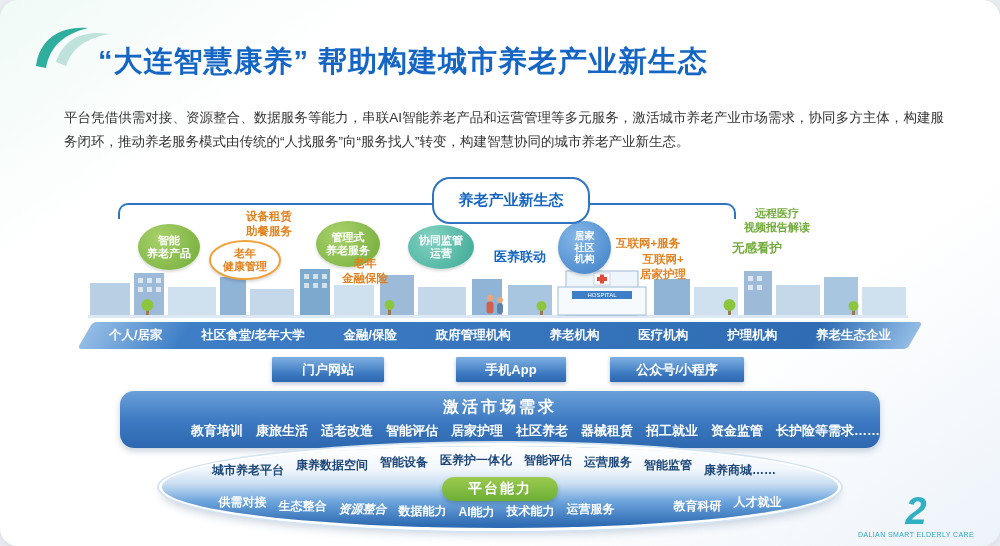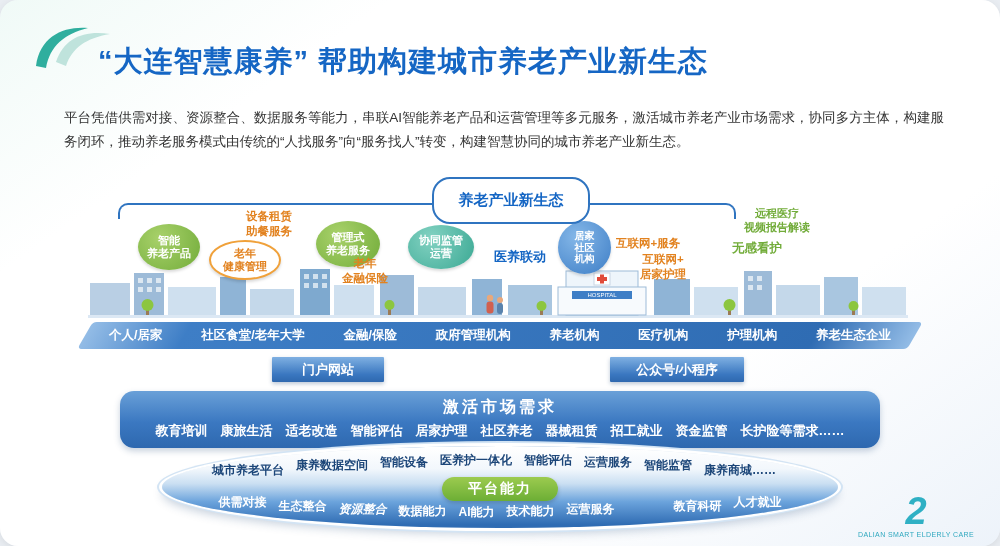--- a/index.html
+++ b/index.html
@@ -63,21 +63,21 @@
           cursor:pointer; font-family:inherit; }
   #chan-0 { left:272px; width:112px; }
   #chan-1 { left:456px; width:110px; }
   #chan-2 { left:610px; width:134px; }
 
   .market { position:absolute; left:120px; top:391px; width:760px; height:57px; border-radius:14px;
             background:linear-gradient(180deg,#6aa0d8 0%,#3b78c1 55%,#2e68af 100%);
             box-shadow:0 3px 6px rgba(30,70,120,.25); }
   .market-title { text-align:center; color:#fff; font-weight:700; font-size:16px;
                   letter-spacing:3px; padding-top:6px; }
-  .market-items { display:flex; justify-content:center; gap:13px; margin-top:4px; color:#fff;
+  .market-items { display:flex; justify-content:flex-end; gap:13px; margin-top:4px; color:#fff;
                   font-weight:700; font-size:13px; white-space:nowrap; }
 
   .platform { position:absolute; left:162px; top:446px; width:676px; height:82px; border-radius:50%;
               background:linear-gradient(180deg,#ffffff 2%,#f2f7fc 28%,#cadff2 46%,#6ba3dc 68%,#2f6cb3 96%);
               box-shadow:0 0 0 3px #ffffff, 0 0 0 5px #d3e4f4, 0 6px 10px rgba(30,70,120,.25); }
   .plat-top { position:absolute; top:7px; left:0; right:12px; display:flex; justify-content:center;
               gap:12px; color:#1c4679; font-weight:700; font-size:12px; white-space:nowrap; }
   .plat-top span:nth-child(1){transform:translateY(9px);}  .plat-top span:nth-child(2){transform:translateY(4px);}
   .plat-top span:nth-child(3){transform:translateY(1px);}  .plat-top span:nth-child(4){transform:translateY(-1px);}
   .plat-top span:nth-child(5){transform:translateY(-1px);} .plat-top span:nth-child(6){transform:translateY(1px);}
@@ -234,20 +234,21 @@
       <span>金融/保险</span>
       <span>政府管理机构</span>
       <span>养老机构</span>
       <span>医疗机构</span>
       <span>护理机构</span>
       <span>养老生态企业</span>
     </div>
   </div>
 
   <button class="chan" id="chan-0">门户网站</button>
+  <button class="chan" id="chan-1">手机App</button>
   <button class="chan" id="chan-2">公众号/小程序</button>
 
   <div class="market">
     <div class="market-title">激活市场需求</div>
     <div class="market-items">
       <span>教育培训</span>
       <span>康旅生活</span>
       <span>适老改造</span>
       <span>智能评估</span>
       <span>居家护理</span>

